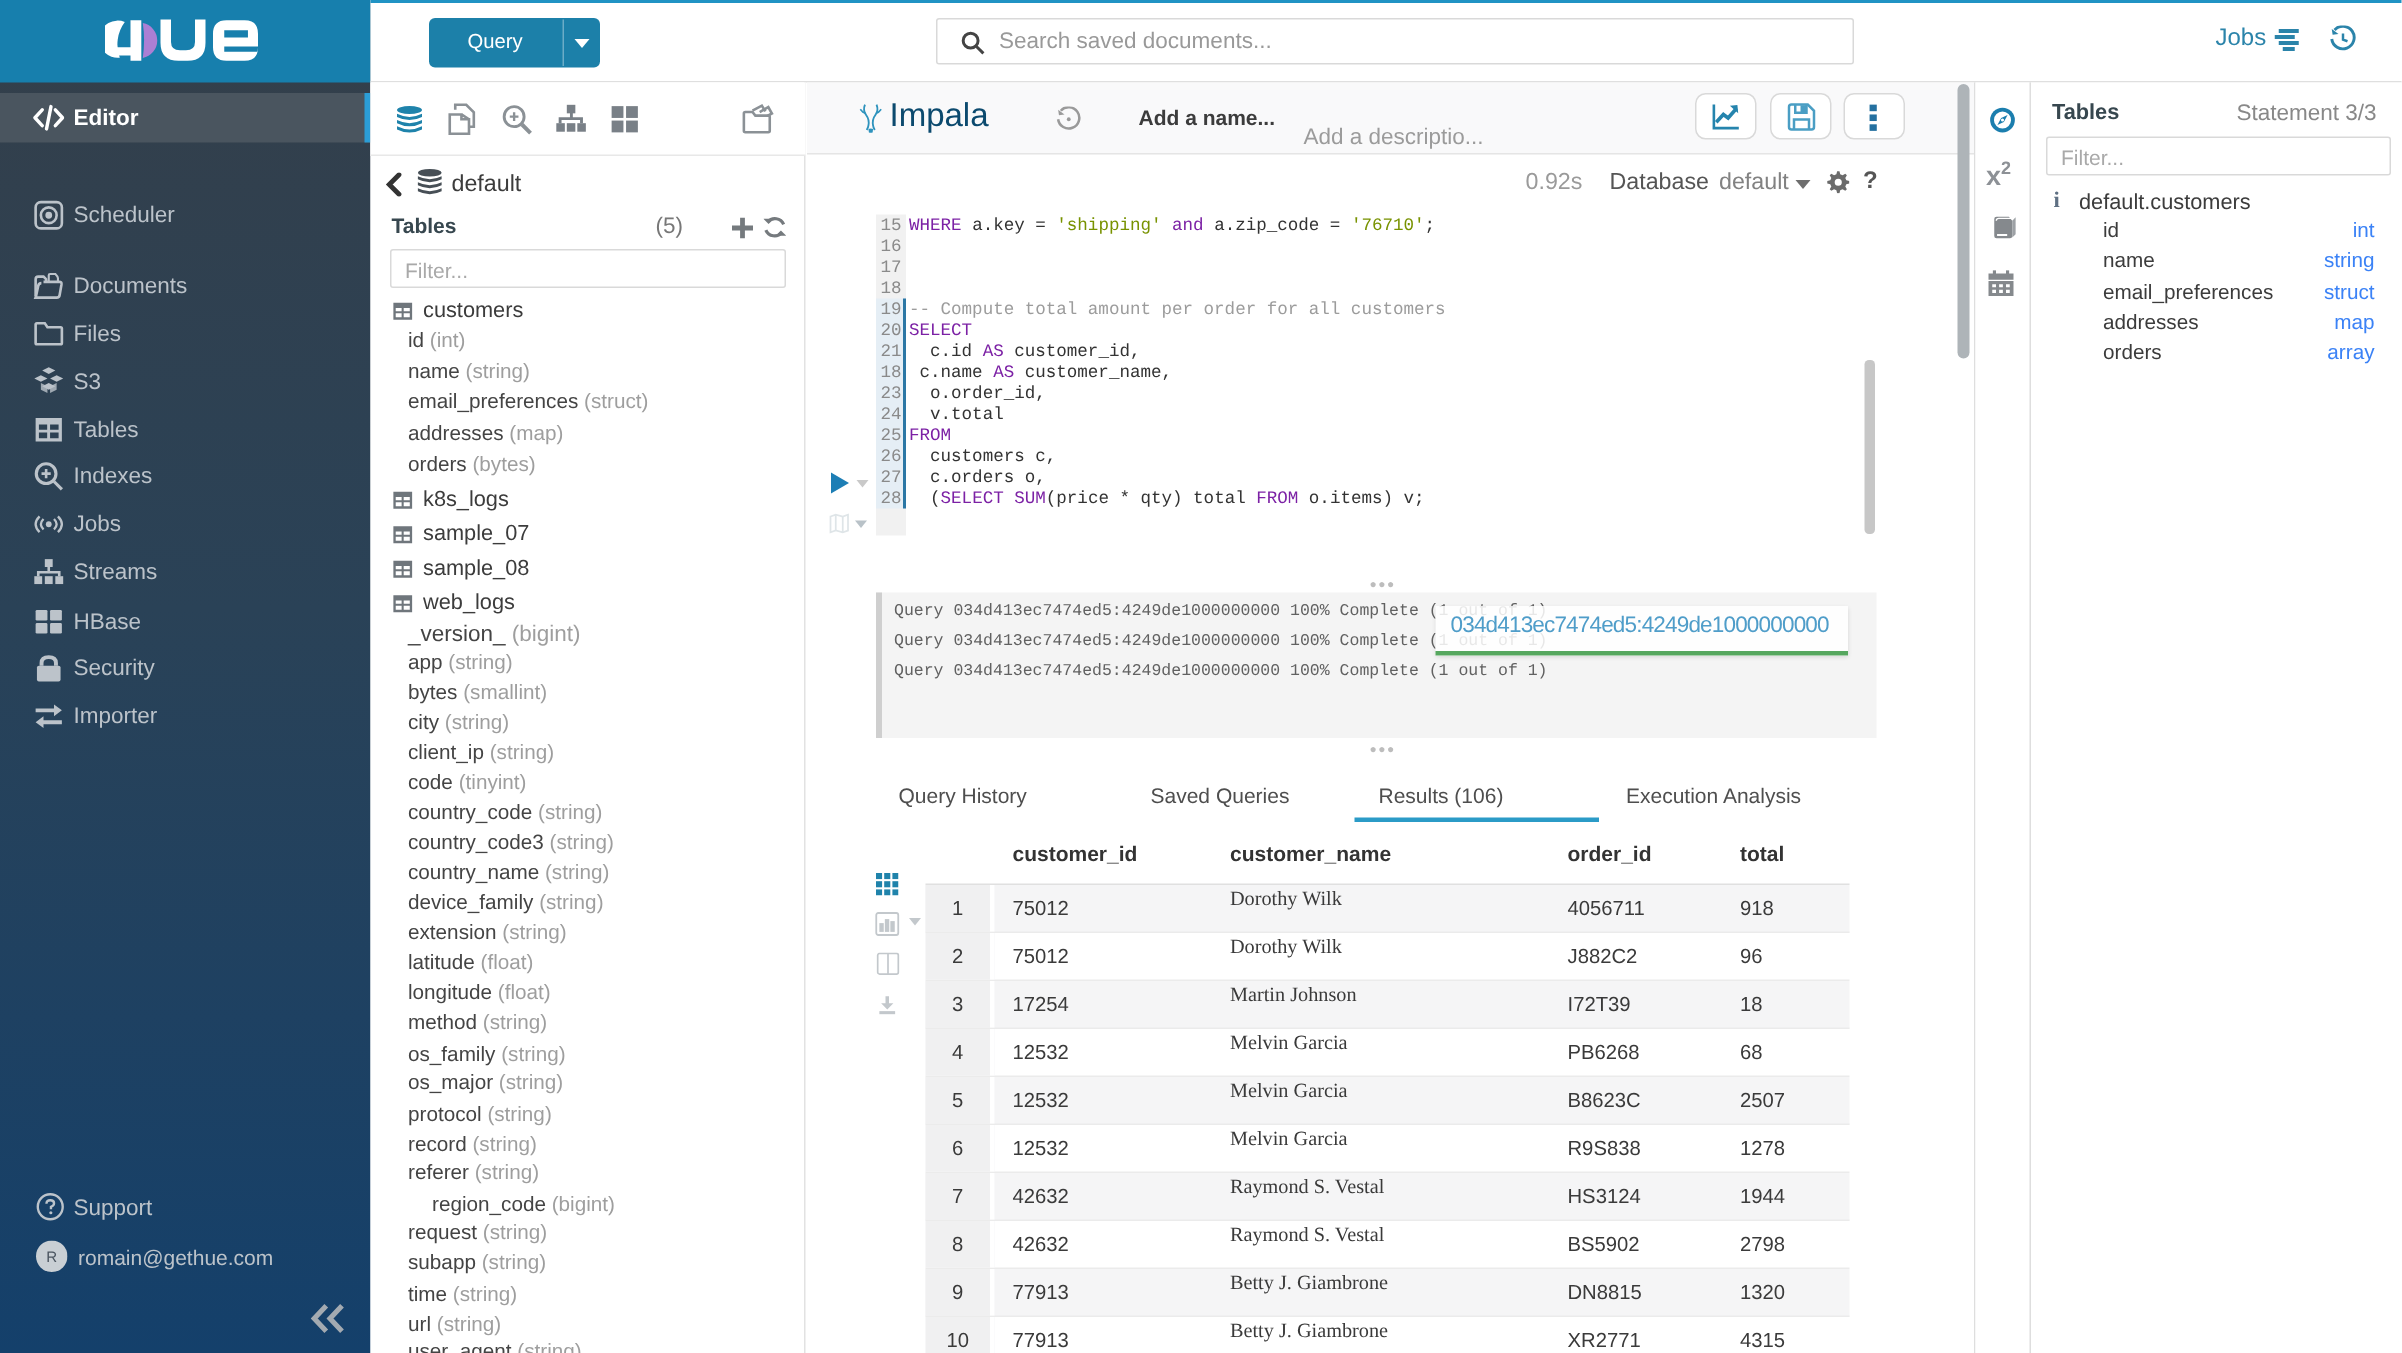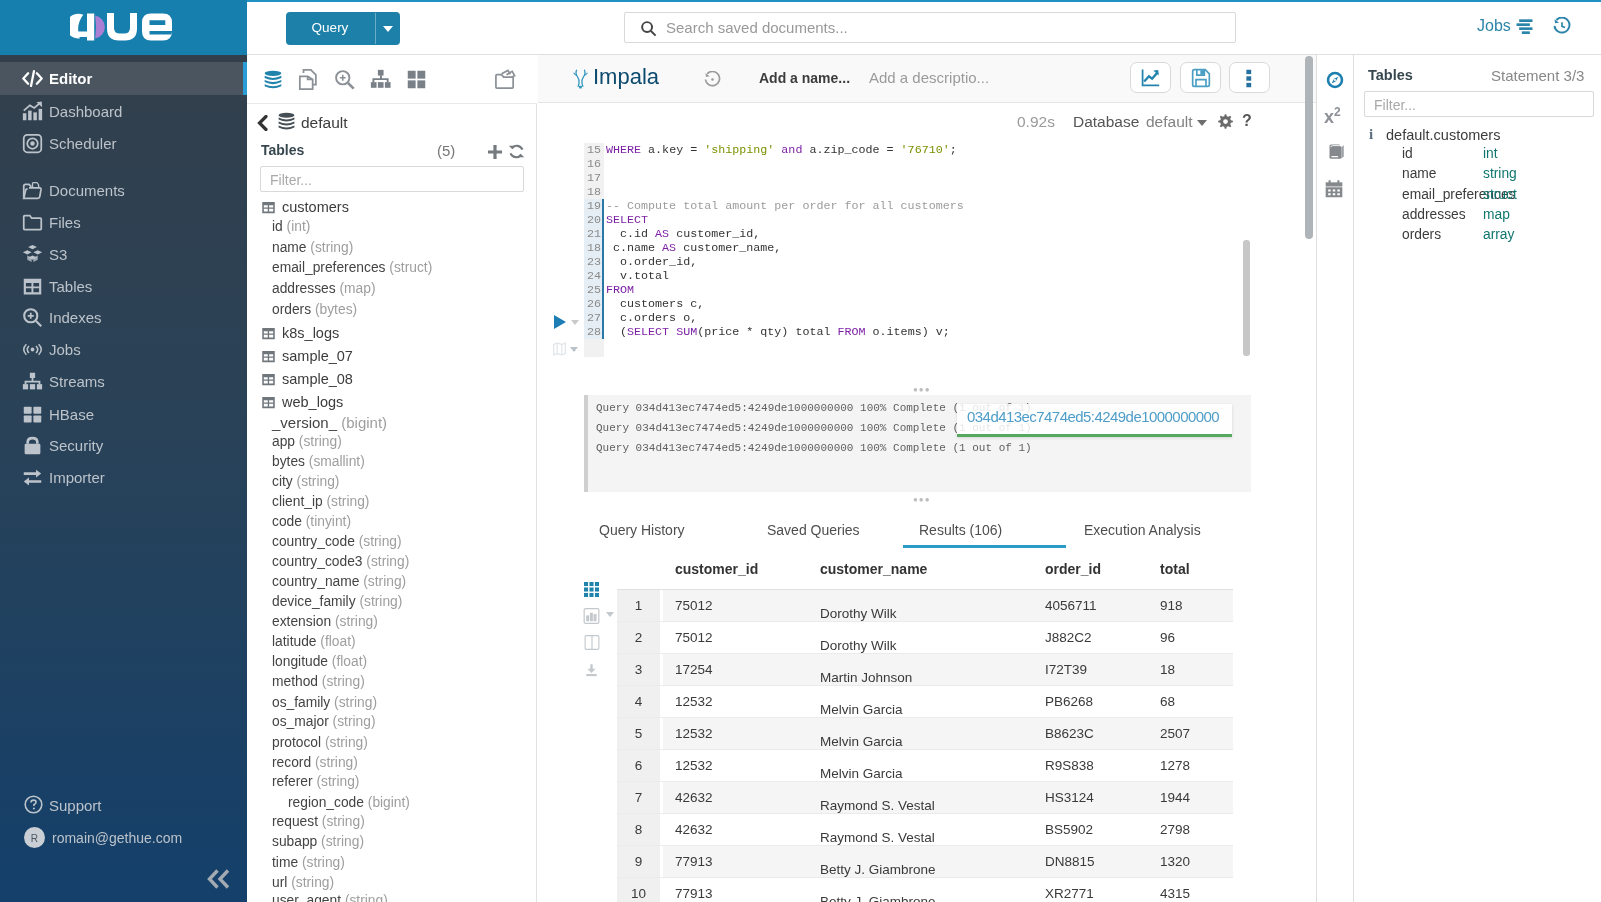--- a/index.html
+++ b/index.html
@@ -45,32 +45,32 @@
 #tooltip span { position:absolute; left:10px; top:4px; color:#4f9dc9; font-size:15px; letter-spacing:-0.55px; font-family:"Liberation Sans",sans-serif; }
 
 .tab { position:absolute; top:522px; font-size:14px; color:#4e4e4e; }
 #tabunderline { position:absolute; left:903px; top:545px; width:163px; height:3px; background:#2b9bc7; }
 
 .rhead { position:absolute; top:561px; font-size:14px; font-weight:bold; color:#333; }
 .rrow { position:absolute; left:617px; width:616px; height:32px; border-bottom:1px solid #ebebeb; font-size:13.5px; color:#3a3a3a; }
 .rrow .num { position:absolute; left:0; top:0; width:46px; height:31px; background:#f0f0f1; border-right:3px solid #fff; text-align:center; line-height:31px; color:#3a3a3a; }
 .rrow.odd { background:#f5f5f6; }
 .rrow .c1 { position:absolute; left:58px; top:8px; }
-.rrow .c2 { position:absolute; left:203px; top:16px; }
+.rrow .c2 { position:absolute; left:203px; top:1px;font-family:Liberation Serif, serif; }
 .rrow .c3 { position:absolute; left:428px; top:8px;text-align:right; }
 .rrow .c4 { position:absolute; left:543px; top:8px; }
 
 #rborder1 { position:absolute; left:1316px; top:55px; width:1px; height:847px; background:#dedede; }
 #rstrip { position:absolute; left:1317px; top:55px; width:36px; height:847px; background:#fff; }
 #rborder2 { position:absolute; left:1353px; top:55px; width:1px; height:847px; background:#dedede; }
 #rassist { position:absolute; left:1354px; top:55px; width:247px; height:847px; background:#fff; }
 #filter2 { position:absolute; left:1364px; top:91px; width:230px; height:26px; border:1px solid #d9d9d9; border-radius:2px; }
 #filter2 span { position:absolute; left:9px; top:5px; color:#a9a9a9; font-size:14px; }
 .ra-row { position:absolute; font-size:13.8px; color:#3c3c3c; }
-.ra-type { position:absolute; font-size:13.8px; color:#0f766e; }
+.ra-type { position:absolute; font-size:13.8px; color:#3b82f6; text-align:right; }
 
 #scroll1 { position:absolute; left:1305px; top:56px; width:8px; height:183px; background:#aeb4b8; border-radius:4px; }
 #acescroll { position:absolute; left:1243px; top:240px; width:7px; height:116px; background:#c7c7c7; border-radius:3px; }
 </style>
 </head>
 <body>
 
 <div id="sidebar">
   <div class="logo">
     <svg width="104" height="30" viewBox="0 0 104 30" style="position:absolute;left:70px;top:12px">
@@ -82,31 +82,20 @@
       <path fill-rule="evenodd" d="M81 1.5 L93 1.5 Q102 1.5 102 10.5 L102 19.5 Q102 28.5 93 28.5 L81 28.5 Q72 28.5 72 19.5 L72 10.5 Q72 1.5 81 1.5 Z M79.5 8.2 L95.3 8.2 L95.3 13 L79.5 13 Z M79.5 19 L102 19 L102 22.5 L79.5 22.5 Z" fill="#fff"></path>
     </svg>
   </div>
   <div class="navitem active" style="top:62px;height:33px">
       <span class="nicon"><svg viewBox="0 0 24 24" width="21" height="21" fill="none" stroke="#fff" stroke-width="2.6" stroke-linecap="round" stroke-linejoin="round">
           <path d="M7 6 L1.5 12 L7 18"></path>
           <path d="M17 6 L22.5 12 L17 18"></path>
           <path d="M13.7 3.5 L10.3 20.5"></path>
         </svg></span>
       <span class="nlabel">Editor</span>
-    </div>
-  <div class="navitem" style="top:95px">
-      <span class="nicon"><svg viewBox="0 0 24 24" width="21" height="21" fill="#bcc3ca">
-          <rect x="1" y="14" width="4" height="8"></rect>
-          <rect x="7" y="11" width="4" height="11"></rect>
-          <rect x="13" y="13" width="4" height="9"></rect>
-          <rect x="19" y="9" width="4" height="13"></rect>
-          <path d="M2 11 L9 5 L14 8 L21 2" stroke="#bcc3ca" stroke-width="2" fill="none"></path>
-          <path d="M22.5 0.5 L23 7 L16.5 1.5 Z" fill="#bcc3ca"></path>
-        </svg></span>
-      <span class="nlabel">Dashboard</span>
     </div>
   <div class="navitem" style="top:127px">
       <span class="nicon"><svg viewBox="0 0 24 24" width="21" height="21" fill="none" stroke="#bcc3ca" stroke-width="2">
           <rect x="2" y="2" width="20" height="20" rx="4"></rect>
           <circle cx="12" cy="12" r="6"></circle>
           <circle cx="12" cy="12" r="1.6" fill="#bcc3ca"></circle>
         </svg></span>
       <span class="nlabel">Scheduler</span>
     </div>
   <div class="navitem" style="top:174px">
@@ -363,21 +352,21 @@
       <path d="M2 5 Q4 8 6.5 8.5 M20 5 Q18 8 15.5 8.5" stroke-width="1.3"></path>
       <path d="M9 22 Q11 21.4 13 22 L12.6 25 Q11 25.6 9.4 25 Z" fill="#2e93bd" stroke="none"></path>
     </svg>
   <div style="position:absolute;left:55px;top:9px;font-size:22px;color:#0c4a6e">Impala</div>
   <svg style="position:absolute;left:166px;top:16px" width="17" height="17" viewBox="0 0 24 24" fill="none" stroke="#9a9a9a" stroke-width="2.4">
       <path d="M4.5 4 A 10 10 0 1 1 2 12"></path>
       <path d="M2 3 L2.8 8.3 L8 7.5" fill="#9a9a9a" stroke="none"></path>
       <circle cx="12" cy="12" r="1.8" fill="#9a9a9a" stroke="none"></circle>
     </svg>
   <div style="position:absolute;left:221px;top:15px;font-size:14px;font-weight:bold;color:#3c3c3c">Add a name...</div>
-  <div style="position:absolute;left:331px;top:14px;font-size:15px;color:#9b9b9b">Add a descriptio...</div>
+  <div style="position:absolute;left:331px;top:28px;font-size:15px;color:#9b9b9b">Add a descriptio...</div>
 </div>
 <div class="btn3" style="left:1130px">
     <svg style="position:absolute;left:9px;top:5px" width="21" height="19" viewBox="0 0 24 24" fill="none" stroke="#2584ad" stroke-width="2">
       <path d="M2 2 L2 22 L23 22" stroke-width="2.2"></path>
       <path d="M4 17 L10 10.5 L14 13.5 L21 5.5" stroke-width="3"></path>
       <path d="M21.8 2.5 L22.5 9.5 L15.5 3.2 Z" fill="#2584ad" stroke="none"></path>
     </svg>
   </div>
 <div class="btn3" style="left:1180px">
     <svg style="position:absolute;left:10px;top:5px" width="20" height="20" viewBox="0 0 24 24" fill="none" stroke="#4a9ec4" stroke-width="2">

